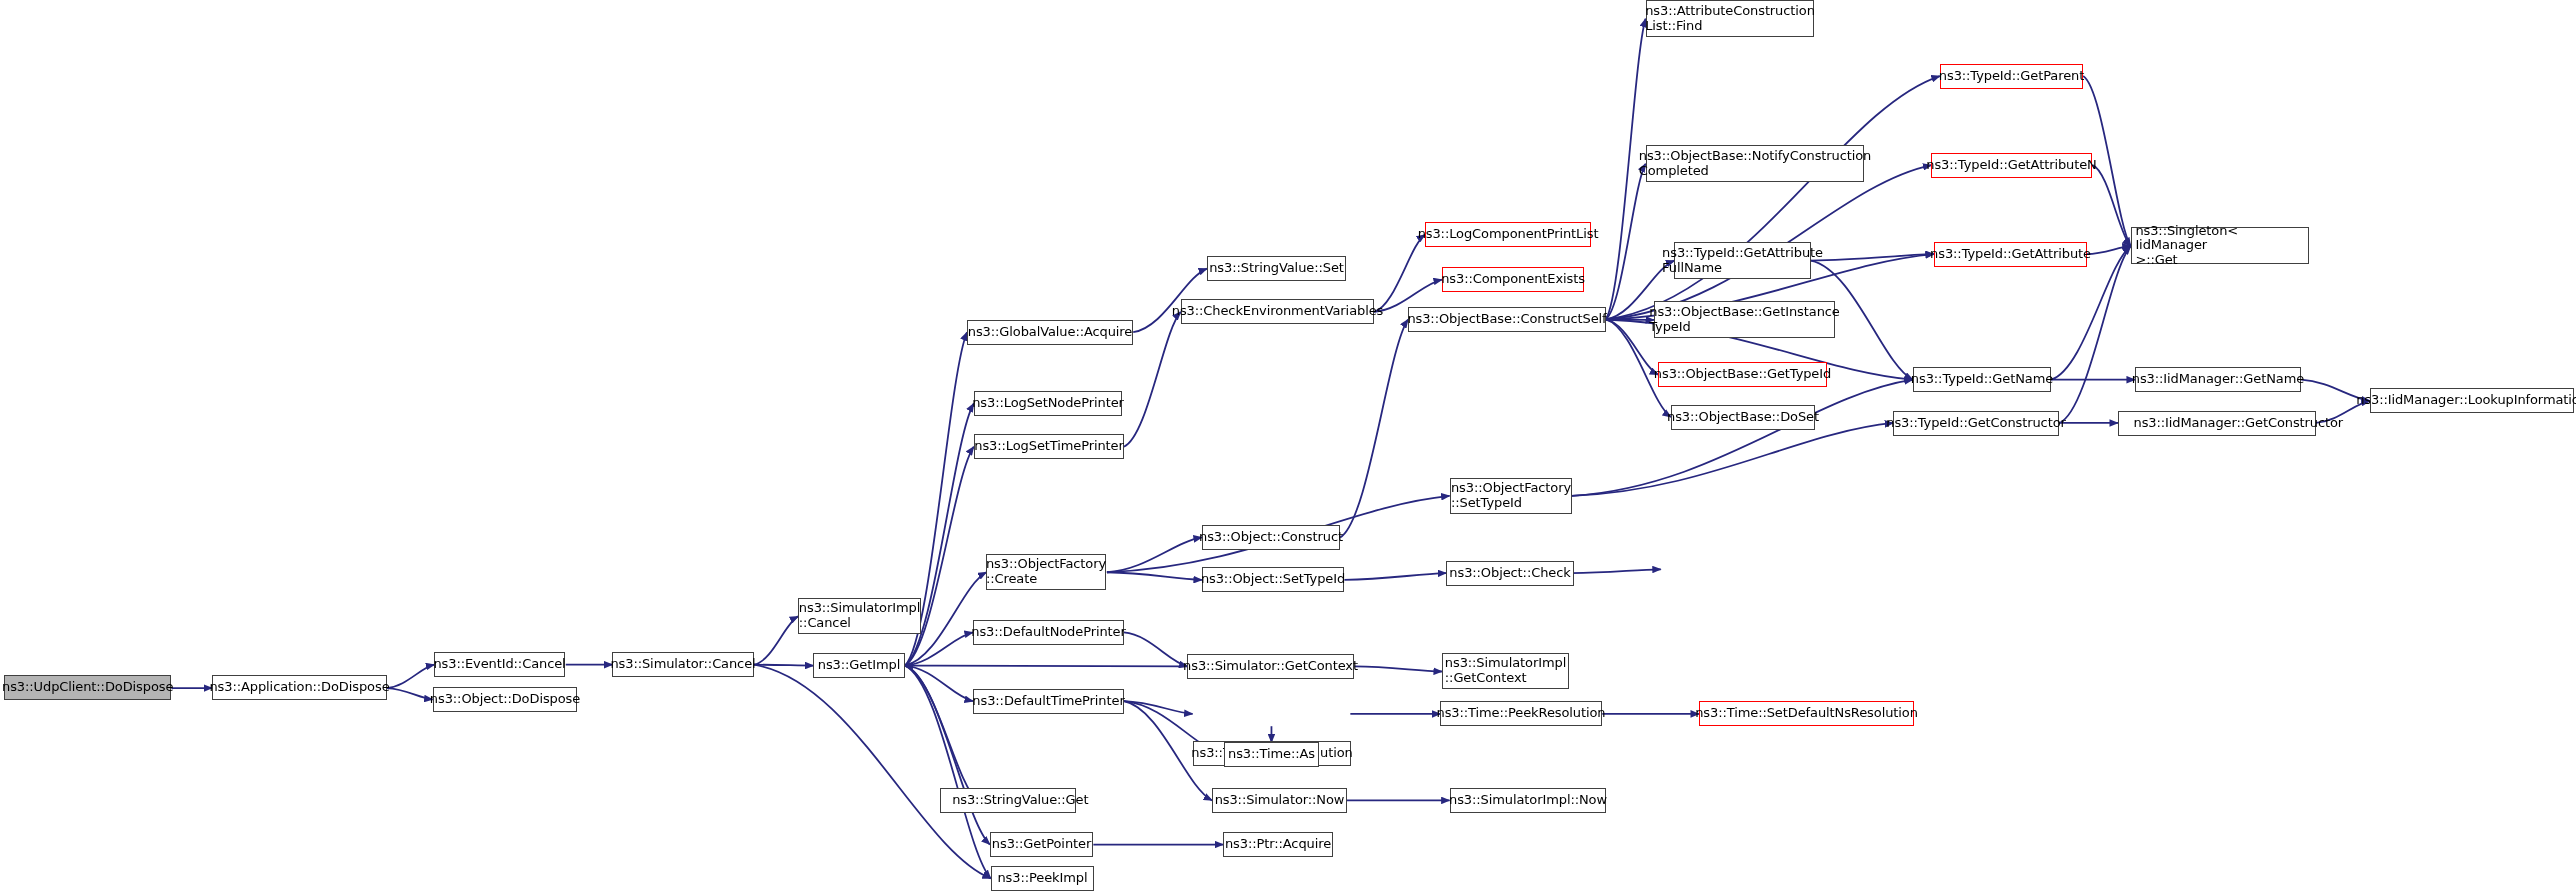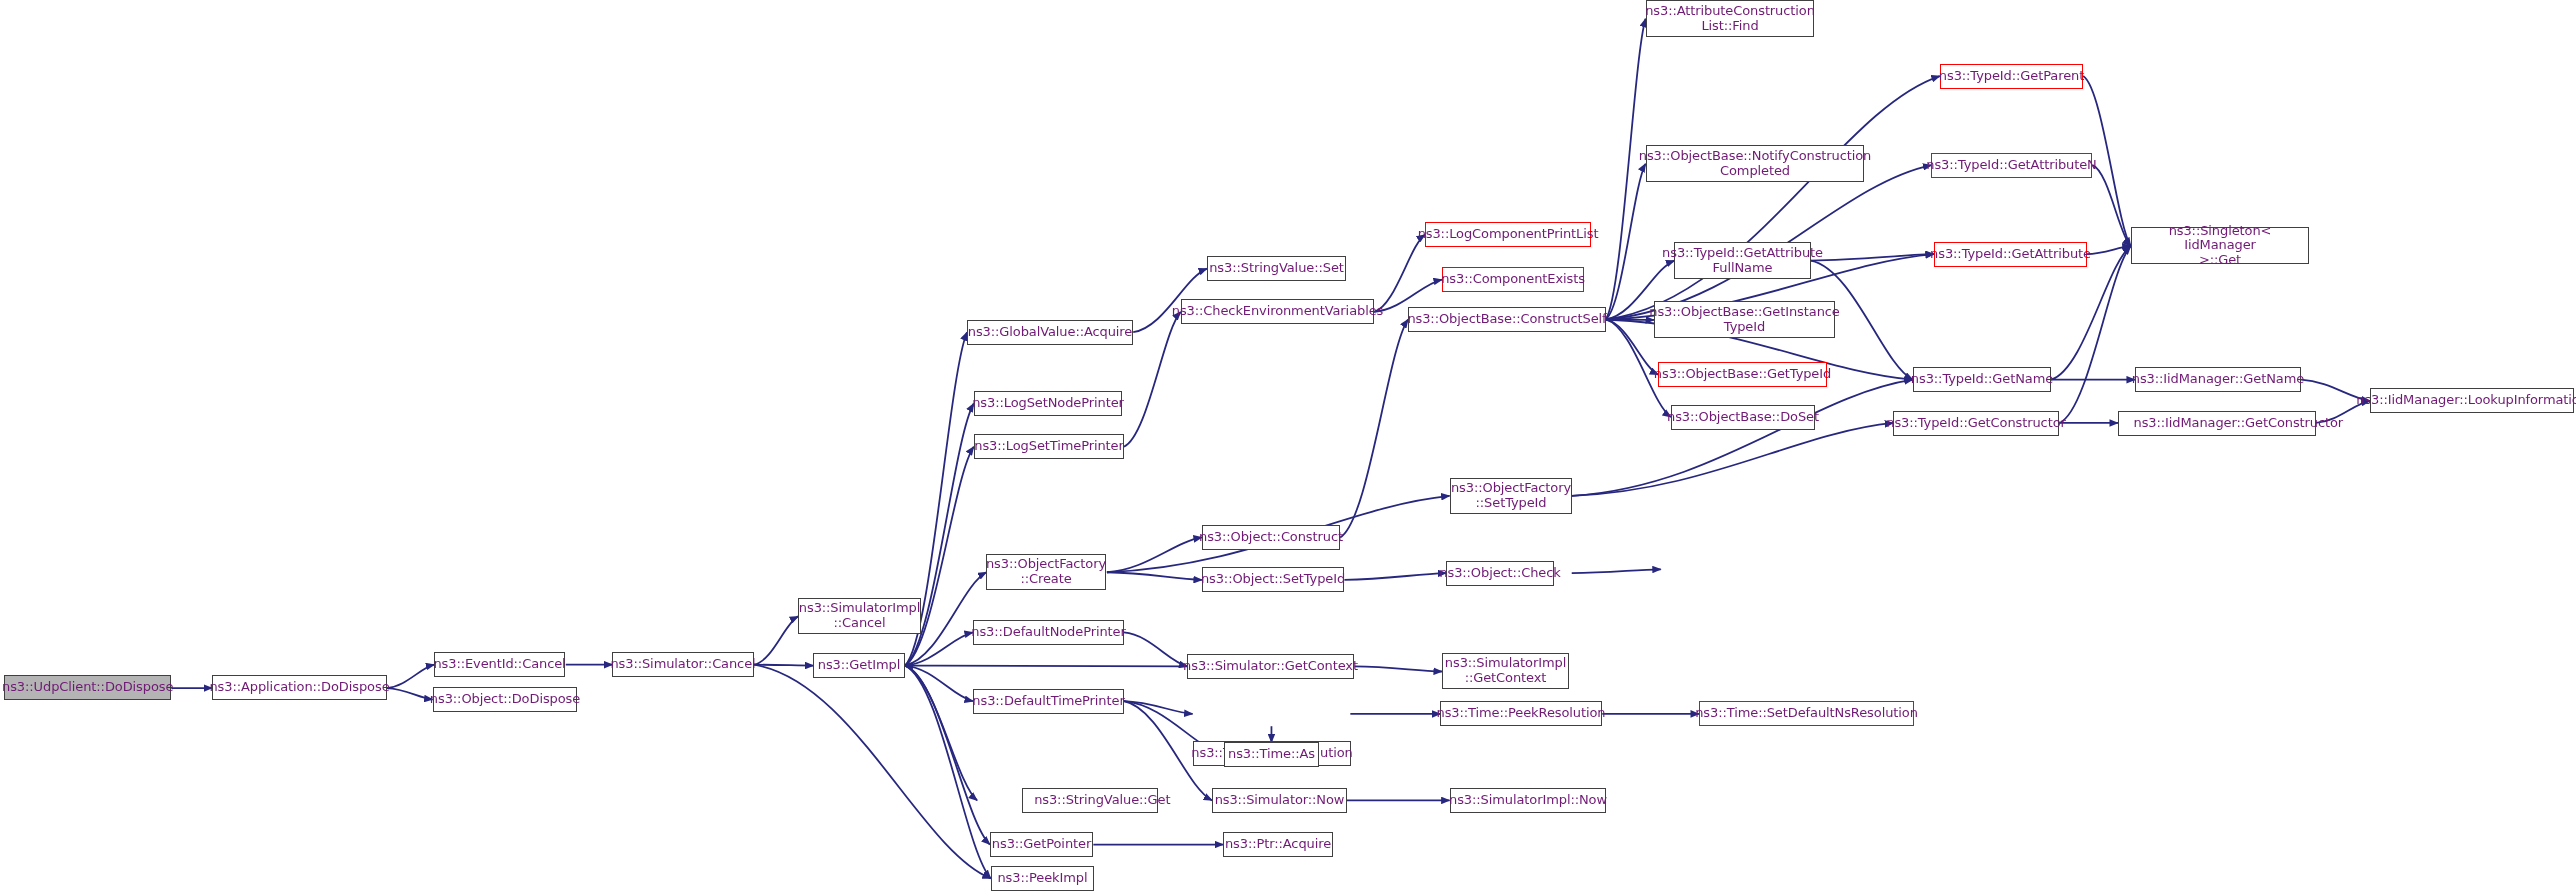--- a/index.html
+++ b/index.html
@@ -24,24 +24,23 @@
     width: 2576px;
     height: 896px;
     pointer-events: none;
   }
   .node {
     position: absolute;
     box-sizing: border-box;
     display: flex;
     align-items: center;
     justify-content: center;
-    text-align: center;
     background: #ffffff;
     border: 0.8px solid #404040;
-    color: #701a75;
+    color: #000000;
     font-size: 13px;
     line-height: 1.12;
     letter-spacing: -0.1px;
     padding: 0.8px 3.4px;
     white-space: pre-line;
     z-index: 5;
   }
   .node.root {
     background: #b4b4b4;
     border: 0.8px solid #404040;
@@ -131,38 +130,38 @@
     <div class="node" style="left: 798px; top: 598px; width: 123px; height: 36px;">ns3::SimulatorImpl
 ::Cancel</div>
     <div class="node" style="left: 813px; top: 653px; width: 92px; height: 24.6px;">ns3::GetImpl</div>
     <div class="node" style="left: 967px; top: 320px; width: 166px; height: 24.6px;">ns3::GlobalValue::Acquire</div>
     <div class="node" style="left: 974px; top: 391px; width: 148px; height: 24.6px;">ns3::LogSetNodePrinter</div>
     <div class="node" style="left: 974px; top: 434px; width: 150px; height: 24.6px;">ns3::LogSetTimePrinter</div>
     <div class="node" style="left: 986px; top: 554px; width: 120px; height: 36px;">ns3::ObjectFactory
 ::Create</div>
     <div class="node" style="left: 973px; top: 620px; width: 151px; height: 24.6px;">ns3::DefaultNodePrinter</div>
     <div class="node" style="left: 973px; top: 689px; width: 151px; height: 24.6px;">ns3::DefaultTimePrinter</div>
-    <div class="node" style="left: 1022px; top: 788px; width: 136px; height: 24.6px; padding-left: 28px;">ns3::StringValue::Get</div>
+    <div class="node" style="left: 940px; top: 788px; width: 136px; height: 24.6px; padding-left: 28px;">ns3::StringValue::Get</div>
     <div class="node" style="left: 990px; top: 832px; width: 103px; height: 24.6px;">ns3::GetPointer</div>
     <div class="node" style="left: 991px; top: 866px; width: 103px; height: 24.6px;">ns3::PeekImpl</div>
     <div class="node" style="left: 1207px; top: 256px; width: 139px; height: 24.6px;">ns3::StringValue::Set</div>
     <div class="node" style="left: 1181px; top: 299px; width: 193px; height: 24.6px;">ns3::CheckEnvironmentVariables</div>
     <div class="node" style="left: 1202px; top: 525px; width: 138px; height: 24.6px;">ns3::Object::Construct</div>
     <div class="node" style="left: 1202px; top: 567px; width: 142px; height: 24.6px;">ns3::Object::SetTypeId</div>
     <div class="node" style="left: 1187px; top: 654px; width: 167px; height: 24.6px;">ns3::Simulator::GetContext</div>
     <div class="node" style="left: 1193px; top: 701px; width: 158px; height: 24.6px; margin-top: 40px;">ns3::Time::GetResolution</div>
     <div class="node" style="left: 1224px; top: 742px; width: 95px; height: 24.6px;">ns3::Time::As</div>
     <div class="node" style="left: 1212px; top: 788px; width: 135px; height: 24.6px;">ns3::Simulator::Now</div>
     <div class="node" style="left: 1223px; top: 832px; width: 110px; height: 24.6px;">ns3::Ptr::Acquire</div>
     <div class="node hl" style="left: 1425px; top: 222px; width: 166px; height: 24.6px;">ns3::LogComponentPrintList</div>
     <div class="node hl" style="left: 1442px; top: 267px; width: 142px; height: 24.6px;">ns3::ComponentExists</div>
     <div class="node" style="left: 1408px; top: 307px; width: 198px; height: 24.6px;">ns3::ObjectBase::ConstructSelf</div>
     <div class="node" style="left: 1450px; top: 478px; width: 122px; height: 36px;">ns3::ObjectFactory
 ::SetTypeId</div>
-    <div class="node" style="left: 1446px; top: 561px; width: 108px; height: 24.6px;">ns3::Object::Check</div>
+    <div class="node" style="left: 1446px; top: 561px; width: 128px; height: 24.6px;">ns3::Object::Check</div>
     <div class="node" style="left: 1442px; top: 653px; width: 127px; height: 36px;">ns3::SimulatorImpl
 ::GetContext</div>
     <div class="node" style="left: 1440px; top: 701px; width: 162px; height: 24.6px;">ns3::Time::PeekResolution</div>
     <div class="node" style="left: 1450px; top: 788px; width: 156px; height: 24.6px;">ns3::SimulatorImpl::Now</div>
     <div class="node" style="left: 1646px; top: 0px; width: 168px; height: 37px;">ns3::AttributeConstruction
 List::Find</div>
     <div class="node" style="left: 1646px; top: 145px; width: 218px; height: 37px;">ns3::ObjectBase::NotifyConstruction
 Completed</div>
     <div class="node" style="left: 1674px; top: 242px; width: 137px; height: 37px;">ns3::TypeId::GetAttribute
 FullName</div>

